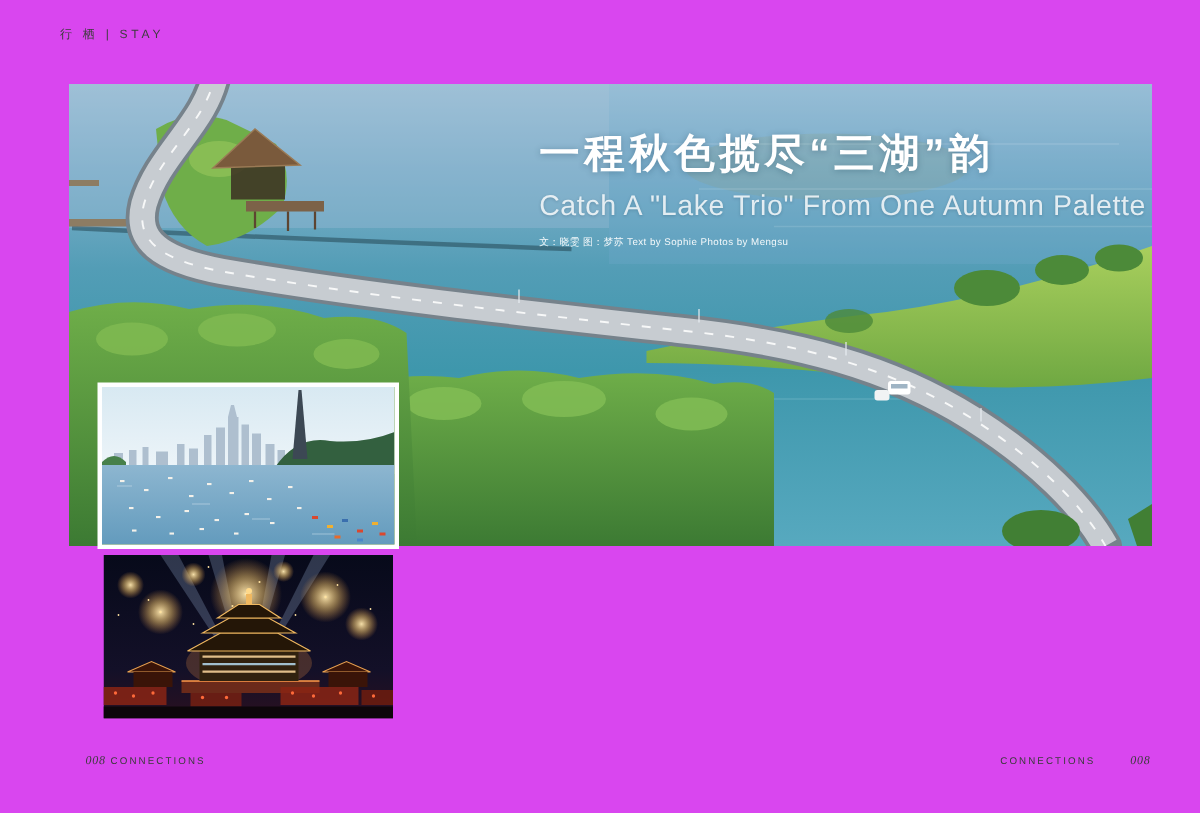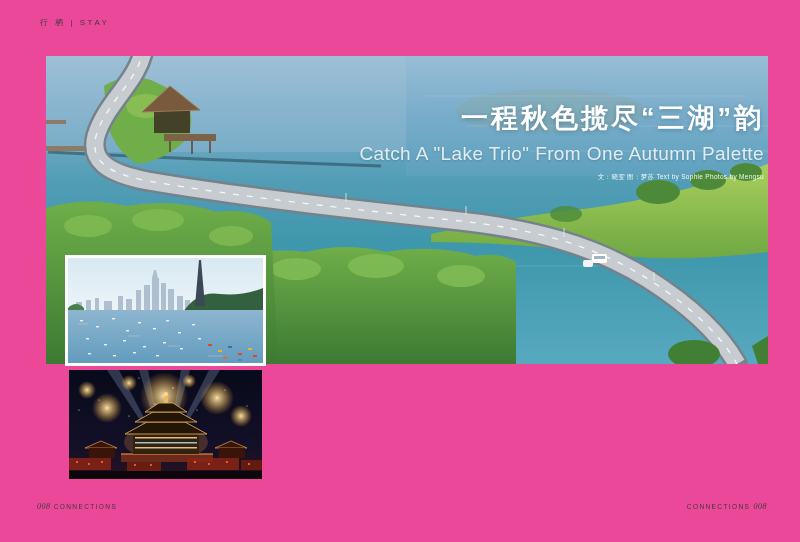--- a/index.html
+++ b/index.html
@@ -1,27 +1,27 @@
 <!DOCTYPE html>
 <html><head>
 <meta charset="utf-8">
 <style>
   html,body { margin:0; padding:0; background:#ffffff; }
   .page {
-    position:relative; width:800px; height:542px; background:#ec4899;
+    position:relative; width:800px; height:542px; background:#d946ef;
     overflow:hidden; font-family:"Liberation Sans", sans-serif;
     outline:1px solid #e4e4e4;
   }
   .section-label {
     position:absolute; left:40px; top:17px;
     font-size:8px; letter-spacing:2.5px; color:#3c3c3c;
   }
   .main-photo { position:absolute; left:46px; top:56px; width:722px; height:308px; }
   .main-photo svg { position:absolute; left:0; top:0; width:100%; height:100%; display:block; }
-  .title-block { position:absolute; right:4px; top:44px; text-align:right; color:#fff; }
+  .title-block { position:absolute; right:4px; top:28px; text-align:left; color:#fff; }
   .title-zh {
     margin:0; font-size:27px; font-weight:bold; letter-spacing:3px;
     text-shadow:0 1px 4px rgba(25,60,85,.35); white-space:nowrap;
   }
   .title-en {
     margin:7px 0 0; font-size:19px; font-weight:normal; letter-spacing:.4px;
     color:rgba(255,255,255,.82); text-shadow:0 1px 2px rgba(25,60,85,.25); white-space:nowrap;
   }
   .byline {
     margin-top:8px; font-size:6.5px; letter-spacing:.3px;
@@ -37,21 +37,21 @@
   }
   .col-1 { left:419px; width:172px; }
   .col-2 { left:599px; width:186px; }
   .body-col p { margin:0; }
   .indent { text-indent:2em; }
   .footer {
     position:absolute; top:502px; font-size:6.5px; color:#3b3b3b; letter-spacing:1.4px;
   }
   .footer .pagenum {
     font-style:italic; font-family:"Liberation Serif", serif;
-    font-size:8px; letter-spacing:.5px;
+    font-size:8px; letter-spacing:.5px;margin-left:20px;
   }
   .footer-left  { left:37px; }
   .footer-right { right:33px; }
 </style>
 </head>
 <body>
 
 <div class="page">
 
   <div class="section-label">行 栖 | STAY</div>

